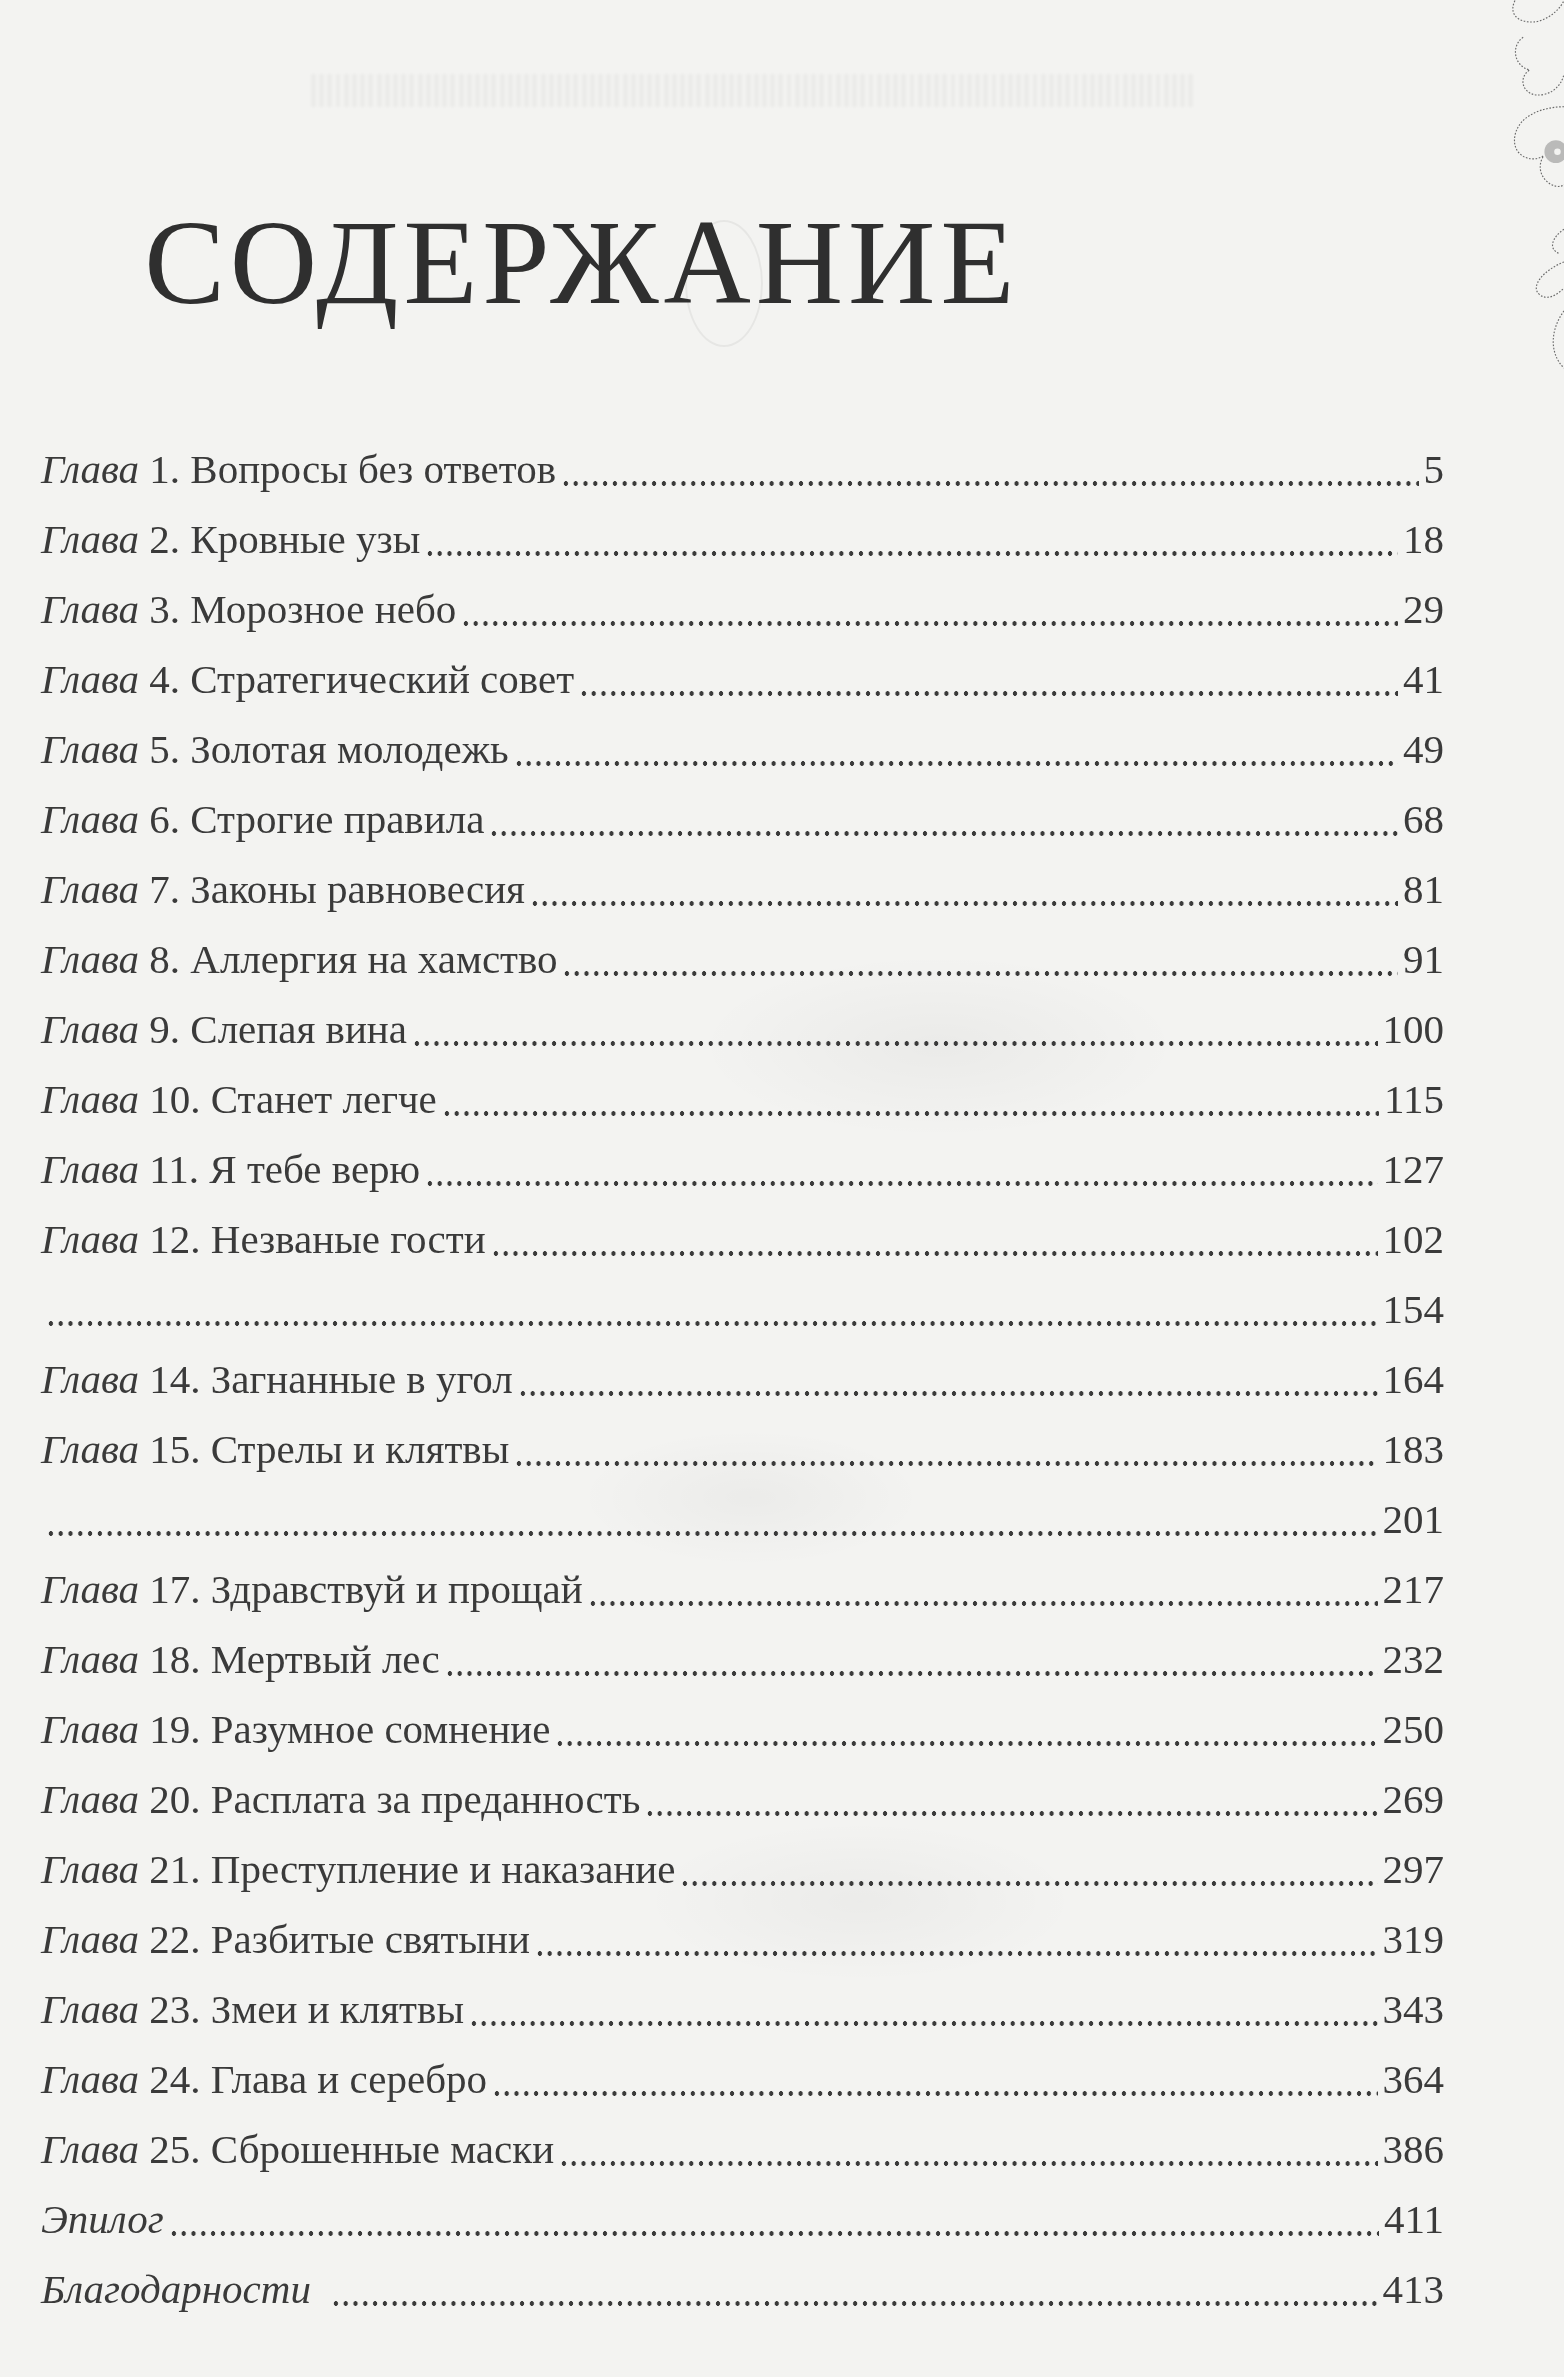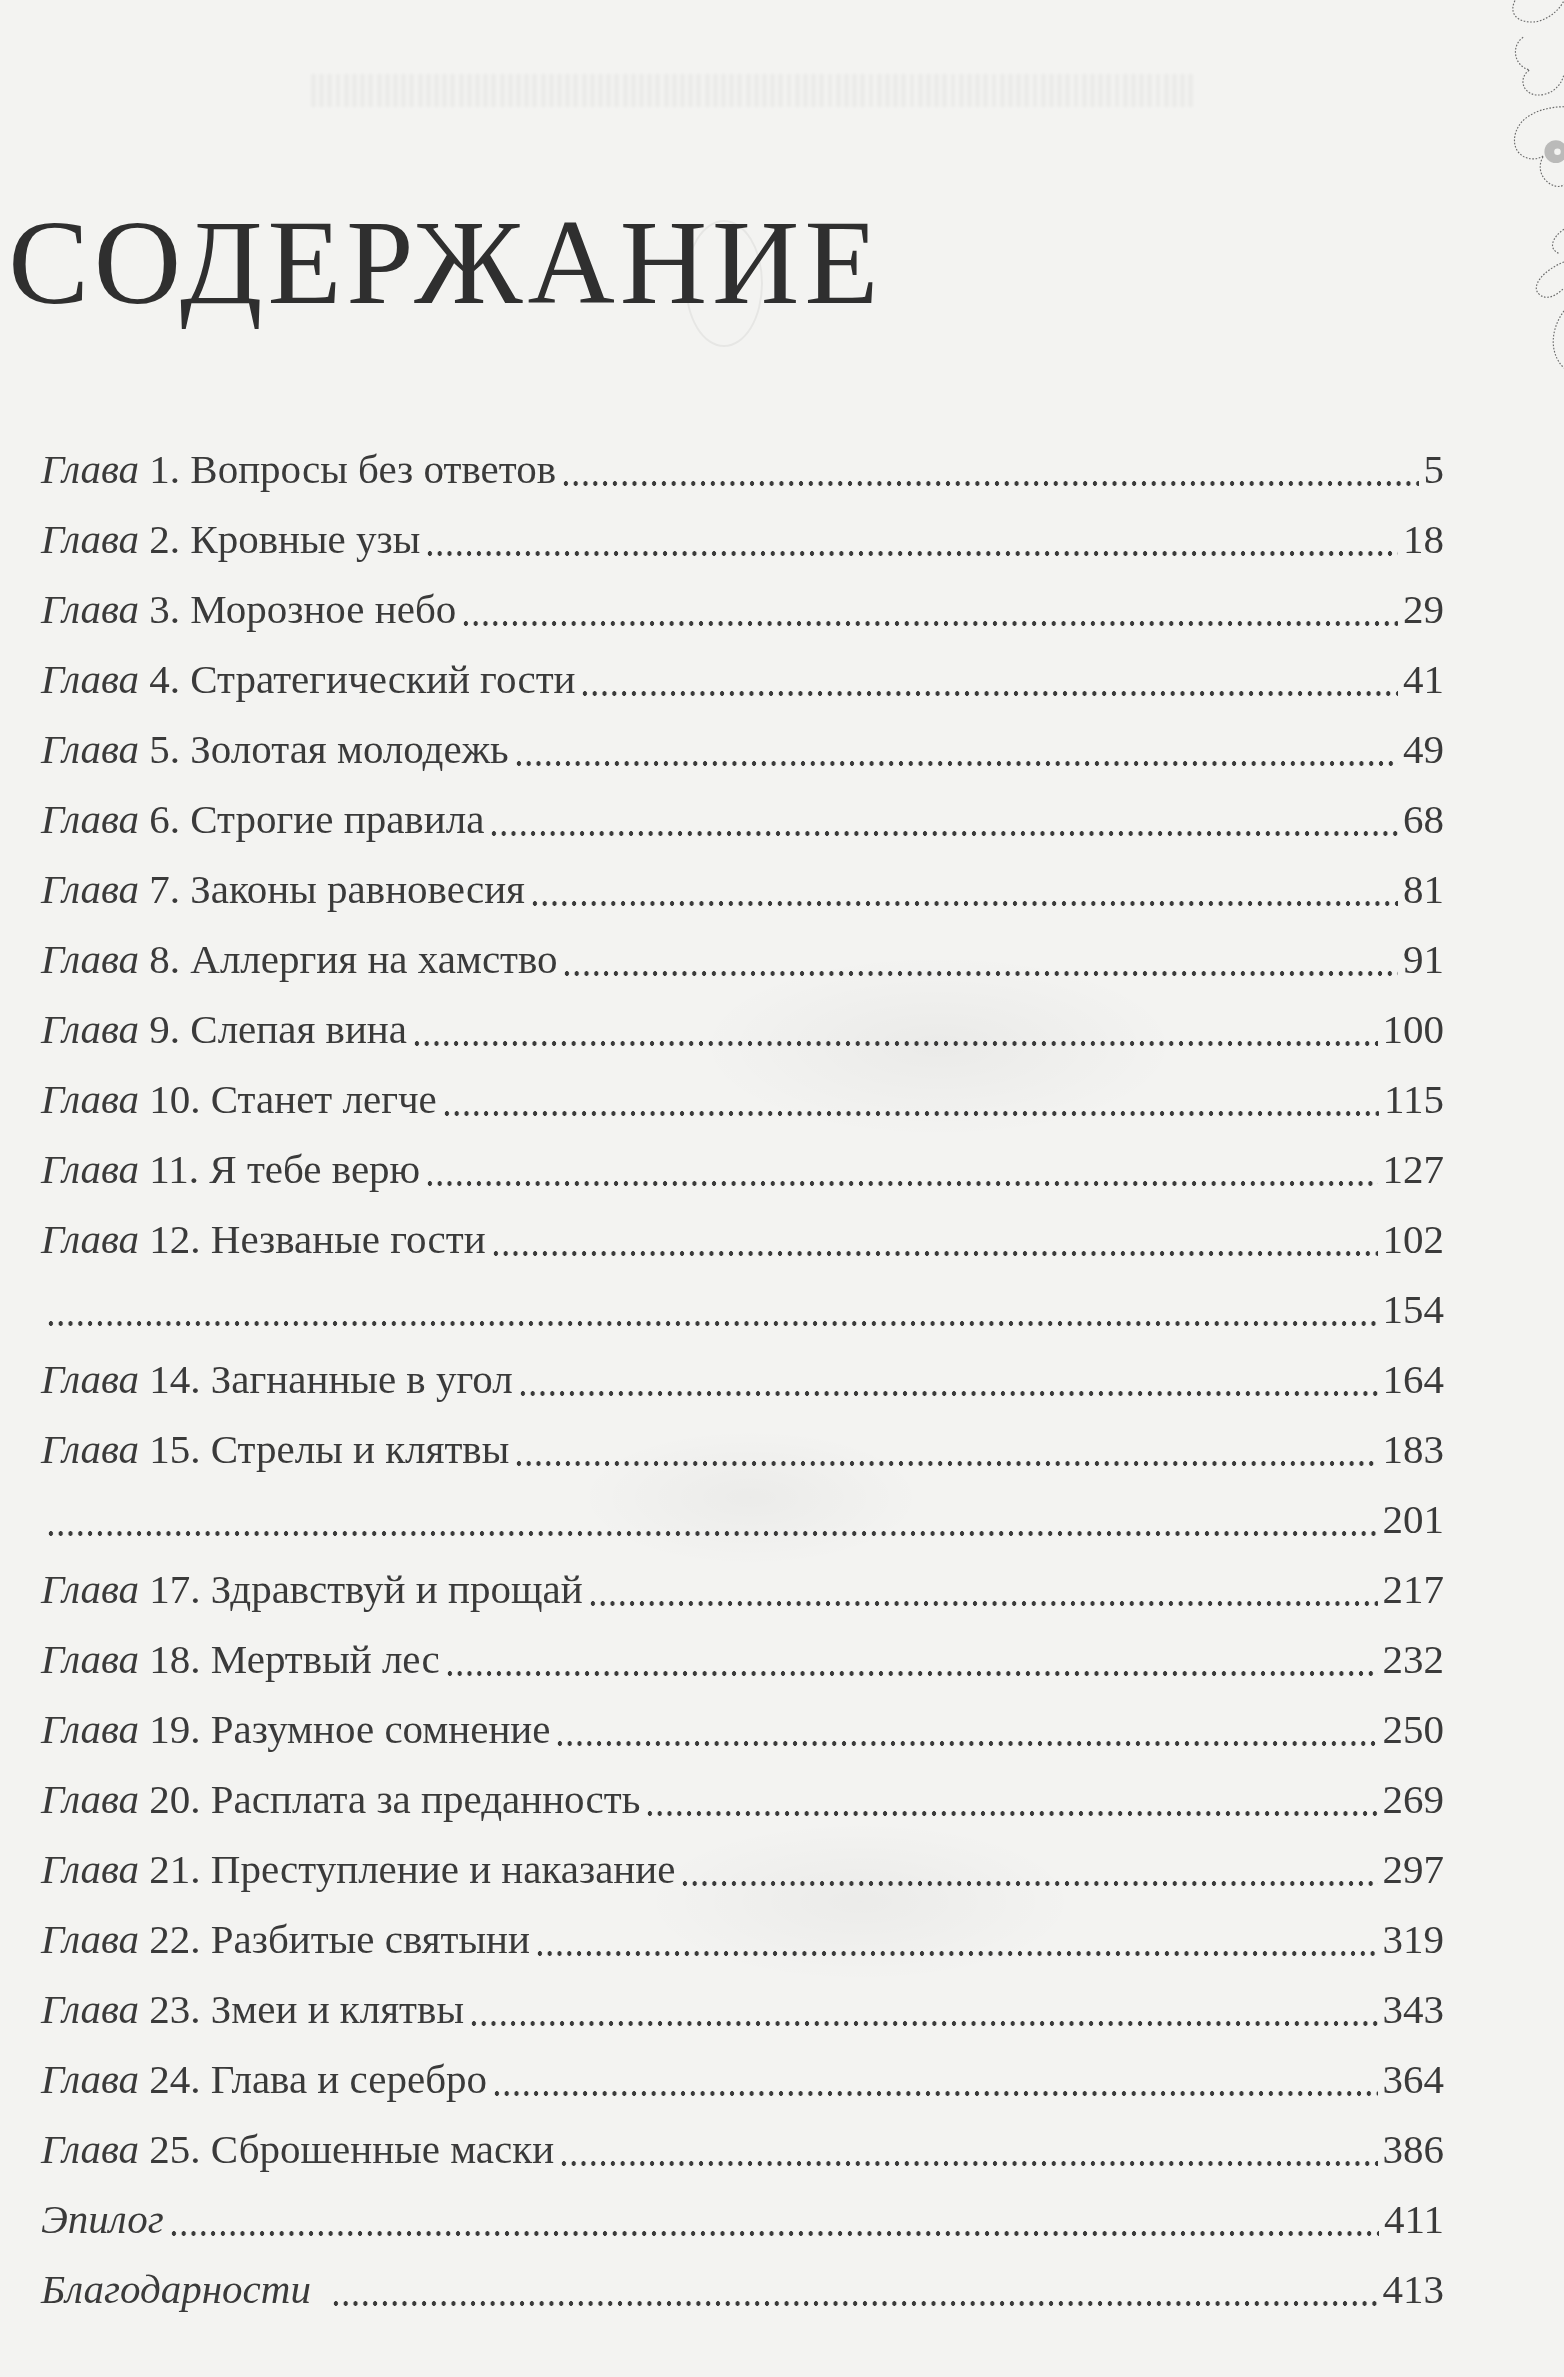--- a/index.html
+++ b/index.html
@@ -26,21 +26,21 @@
       position: absolute; left: 685px; top: 220px; width: 74px; height: 123px;
       border: 2.5px solid rgba(0,0,0,0.05); border-radius: 50%;
       pointer-events: none;
     }
     .floral {
       position: absolute; right: 0; top: 0; width: 98px; height: 385px;
       pointer-events: none;
     }
     .title {
       position: absolute; top: 121px; left: 0; width: 1147px;
-      text-align: left;
+      text-align: center;
       font-family: "Liberation Serif", "DejaVu Serif", serif;
       font-size: 121px; letter-spacing: 4.9px; font-weight: normal;
       color: #2f2f2f; line-height: 1;
       margin-left: 8.2px;
     }
     .toc {
       position: absolute; left: 41px; top: 434px; width: 1403px;
       list-style: none; margin: 0; padding: 0;
     }
     .toc-row {
@@ -92,21 +92,21 @@
     <span class="label"><span class="kind">Глава</span> <span>2.</span> <span>Кровные узы</span></span>
     <span class="leader"></span>
     <span class="page">18</span>
   </li>
   <li class="toc-row">
     <span class="label"><span class="kind">Глава</span> <span>3.</span> <span>Морозное небо</span></span>
     <span class="leader"></span>
     <span class="page">29</span>
   </li>
   <li class="toc-row">
-    <span class="label"><span class="kind">Глава</span> <span>4.</span> <span>Стратегический гости</span></span>
+    <span class="label"><span class="kind">Глава</span> <span>4.</span> <span>Стратегический совет</span></span>
     <span class="leader"></span>
     <span class="page">41</span>
   </li>
   <li class="toc-row">
     <span class="label"><span class="kind">Глава</span> <span>5.</span> <span>Золотая молодежь</span></span>
     <span class="leader"></span>
     <span class="page">49</span>
   </li>
   <li class="toc-row">
     <span class="label"><span class="kind">Глава</span> <span>6.</span> <span>Строгие правила</span></span>

